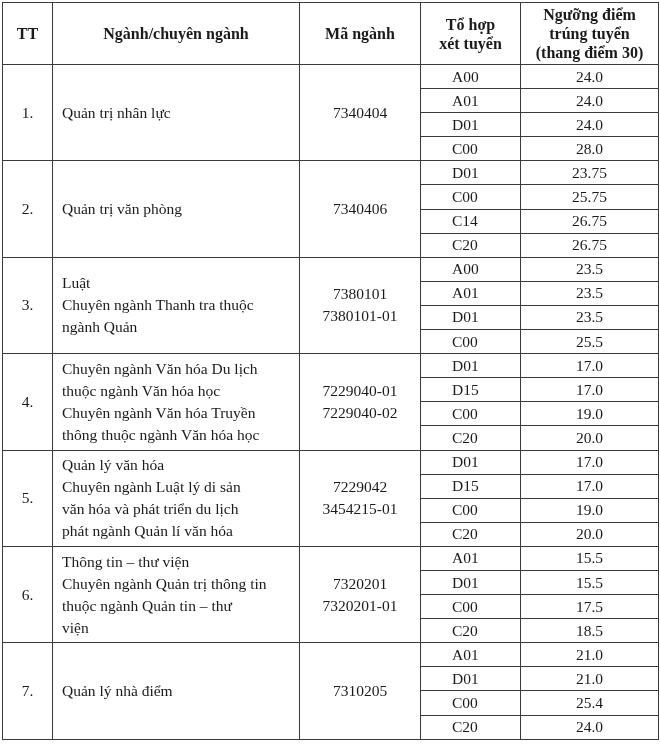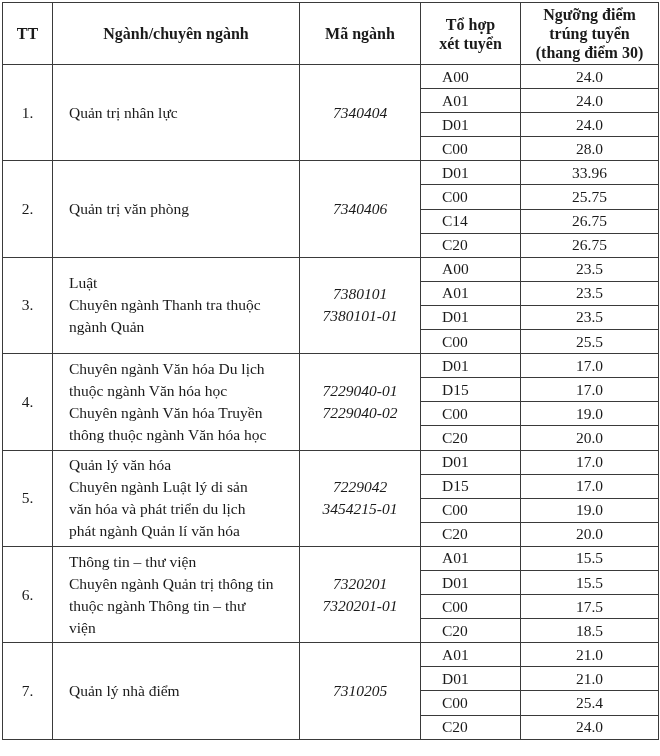--- a/index.html
+++ b/index.html
@@ -20,23 +20,23 @@
   }
   th {
     font-weight: bold;
     text-align: center;
     height: 61px;
     line-height: 19px;
     font-size: 16px;
   }
   td { height: 23.1px; line-height: 20px; }
   td.tt { text-align: center; }
-  td.name { text-align: left; padding-left: 16px; line-height: 22px; }
-  td.code { text-align: center; line-height: 22px; font-style: italic; }
-  td.combo { text-align: left; padding-left: 21px; }
+  td.name { text-align: left; padding-left: 9px; line-height: 22px; }
+  td.code { text-align: center; line-height: 22px; }
+  td.combo { text-align: left; padding-left: 31px; }
   td.score { text-align: center; margin-left: 32px; }
   .line { display: block; }
 </style>
 </head>
 <body>
 
 <table>
   <colgroup>
     <col style="width:50px">
     <col style="width:247px">
@@ -86,21 +86,21 @@
       </tr>
       <tr>
         <td class="tt" rowspan="4">2.</td>
         <td class="name" rowspan="4">
           <span class="line">Quản trị văn phòng</span>
         </td>
         <td class="code" rowspan="4">
           <span class="line">7340406</span>
         </td>
         <td class="combo">D01</td>
-        <td class="score">33.96</td>
+        <td class="score">23.75</td>
       </tr>
       <tr>
         <td class="combo">C00</td>
         <td class="score">25.75</td>
       </tr>
       <tr>
         <td class="combo">C14</td>
         <td class="score">26.75</td>
       </tr>
       <tr>
@@ -185,21 +185,21 @@
       </tr>
       <tr>
         <td class="combo">C20</td>
         <td class="score">20.0</td>
       </tr>
       <tr>
         <td class="tt" rowspan="4">6.</td>
         <td class="name" rowspan="4">
           <span class="line">Thông tin – thư viện</span>
           <span class="line">Chuyên ngành Quản trị thông tin</span>
-          <span class="line">thuộc ngành Thông tin – thư</span>
+          <span class="line">thuộc ngành Quản tin – thư</span>
           <span class="line">viện</span>
         </td>
         <td class="code" rowspan="4">
           <span class="line">7320201</span>
           <span class="line">7320201-01</span>
         </td>
         <td class="combo">A01</td>
         <td class="score">15.5</td>
       </tr>
       <tr>

